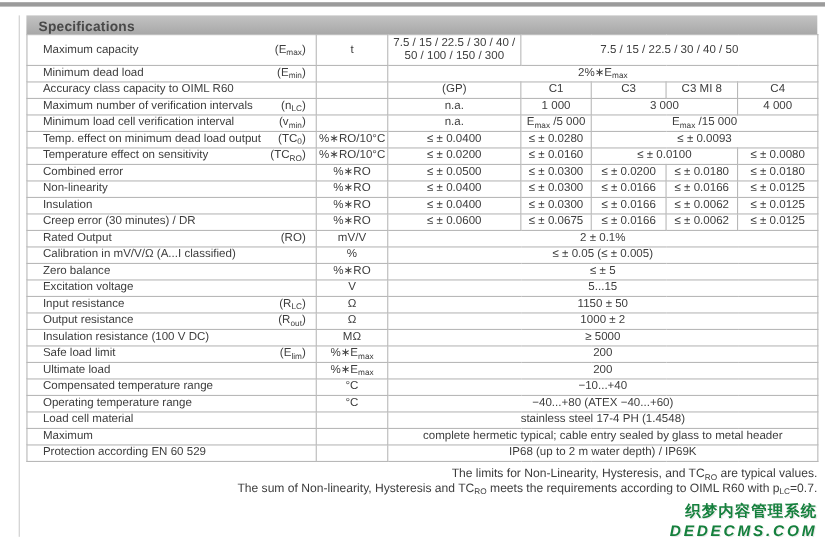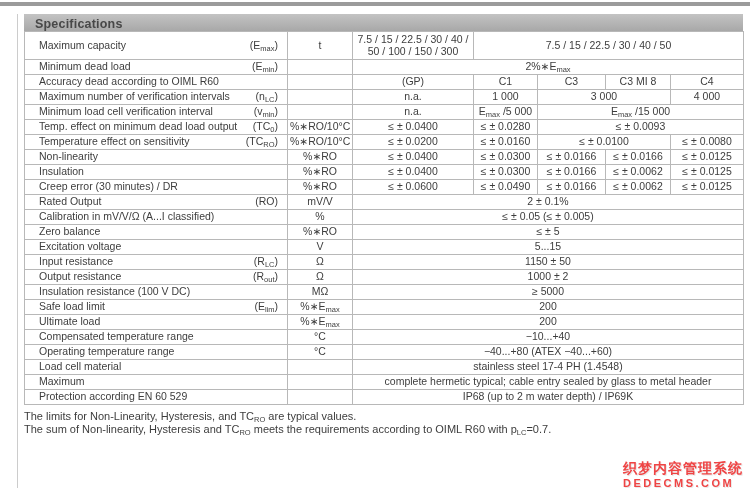--- a/index.html
+++ b/index.html
@@ -24,30 +24,30 @@
   table.spec td {
     border:1px solid #b8b8b8; height:15px; padding:1px 2px;
     box-sizing:border-box; line-height:1.12; overflow:hidden;
   }
   td.param { padding-left:0; }
   .prow { display:flex; justify-content:space-between; align-items:center; }
   .pname { padding-left:12px; white-space:nowrap; }
   .psym { padding-right:7px; white-space:nowrap; }
   td.unit, td.val { text-align:center; }
   sub { font-size:7.5px; line-height:0; vertical-align:-2px; }
-  .footnotes { margin-top:5px; font-size:11px; line-height:1.18; color:#3d3d3d; }
+  .footnotes { margin-top:5px; font-size:11px; line-height:1.18; color:#3d3d3d;text-align:right; }
   .footnotes p { margin:0; }
   .watermark {
-    position:absolute; right:7px; bottom:5px; text-align:left;
-    font-weight:bold; color:#ef4444;
+    position:absolute; right:7px; bottom:5px; text-align:right;
+    font-weight:bold; color:#15803d;
     text-shadow:1px 1px 0 #e9e9e9;
     line-height:1.25;
   }
   .watermark .wm-cn { font-size:14px; letter-spacing:1px; }
-  .watermark .wm-en { font-size:11px; letter-spacing:2.5px; }
+  .watermark .wm-en { font-size:14px; letter-spacing:2.5px;font-style:italic; }
 </style>
 </head>
 <body>
 
 <div class="top-rule"></div>
 <div class="page-frame"></div>
 
 <div class="wrap">
   <div class="spec-header">
     <span>Specifications</span>
@@ -81,21 +81,21 @@
               <span class="pname">Minimum dead load</span>
               <span class="psym">(E<sub>min</sub>)</span>
             </div>
           </td>
           <td class="unit"></td>
           <td class="val" colspan="5">2%∗E<sub>max</sub></td>
         </tr>
         <tr>
           <td class="param">
             <div class="prow">
-              <span class="pname">Accuracy dead according to OIML R60</span>
+              <span class="pname">Accuracy class capacity to OIML R60</span>
             </div>
           </td>
           <td class="unit"></td>
           <td class="val">(GP)</td>
           <td class="val">C1</td>
           <td class="val">C3</td>
           <td class="val">C3 MI 8</td>
           <td class="val">C4</td>
         </tr>
         <tr>
@@ -144,20 +144,33 @@
           </td>
           <td class="unit">%∗RO/10°C</td>
           <td class="val">≤ ± 0.0200</td>
           <td class="val">≤ ± 0.0160</td>
           <td class="val" colspan="2">≤ ± 0.0100</td>
           <td class="val">≤ ± 0.0080</td>
         </tr>
         <tr>
           <td class="param">
             <div class="prow">
+              <span class="pname">Combined error</span>
+            </div>
+          </td>
+          <td class="unit">%∗RO</td>
+          <td class="val">≤ ± 0.0500</td>
+          <td class="val">≤ ± 0.0300</td>
+          <td class="val">≤ ± 0.0200</td>
+          <td class="val">≤ ± 0.0180</td>
+          <td class="val">≤ ± 0.0180</td>
+        </tr>
+        <tr>
+          <td class="param">
+            <div class="prow">
               <span class="pname">Non-linearity</span>
             </div>
           </td>
           <td class="unit">%∗RO</td>
           <td class="val">≤ ± 0.0400</td>
           <td class="val">≤ ± 0.0300</td>
           <td class="val">≤ ± 0.0166</td>
           <td class="val">≤ ± 0.0166</td>
           <td class="val">≤ ± 0.0125</td>
         </tr>
@@ -175,21 +188,21 @@
           <td class="val">≤ ± 0.0125</td>
         </tr>
         <tr>
           <td class="param">
             <div class="prow">
               <span class="pname">Creep error (30 minutes) / DR</span>
             </div>
           </td>
           <td class="unit">%∗RO</td>
           <td class="val">≤ ± 0.0600</td>
-          <td class="val">≤ ± 0.0490</td>
+          <td class="val">≤ ± 0.0675</td>
           <td class="val">≤ ± 0.0166</td>
           <td class="val">≤ ± 0.0062</td>
           <td class="val">≤ ± 0.0125</td>
         </tr>
         <tr>
           <td class="param">
             <div class="prow">
               <span class="pname">Rated Output</span>
               <span class="psym">(RO)</span>
             </div>

